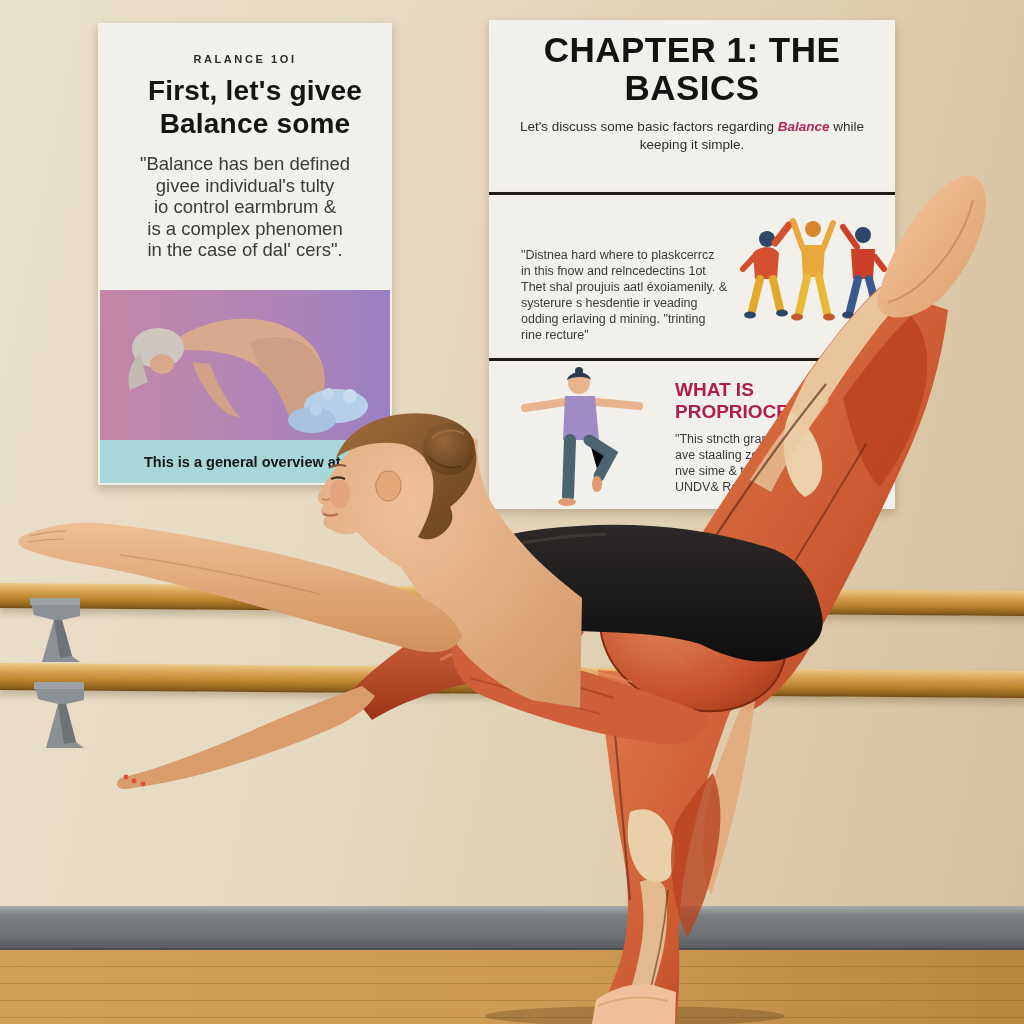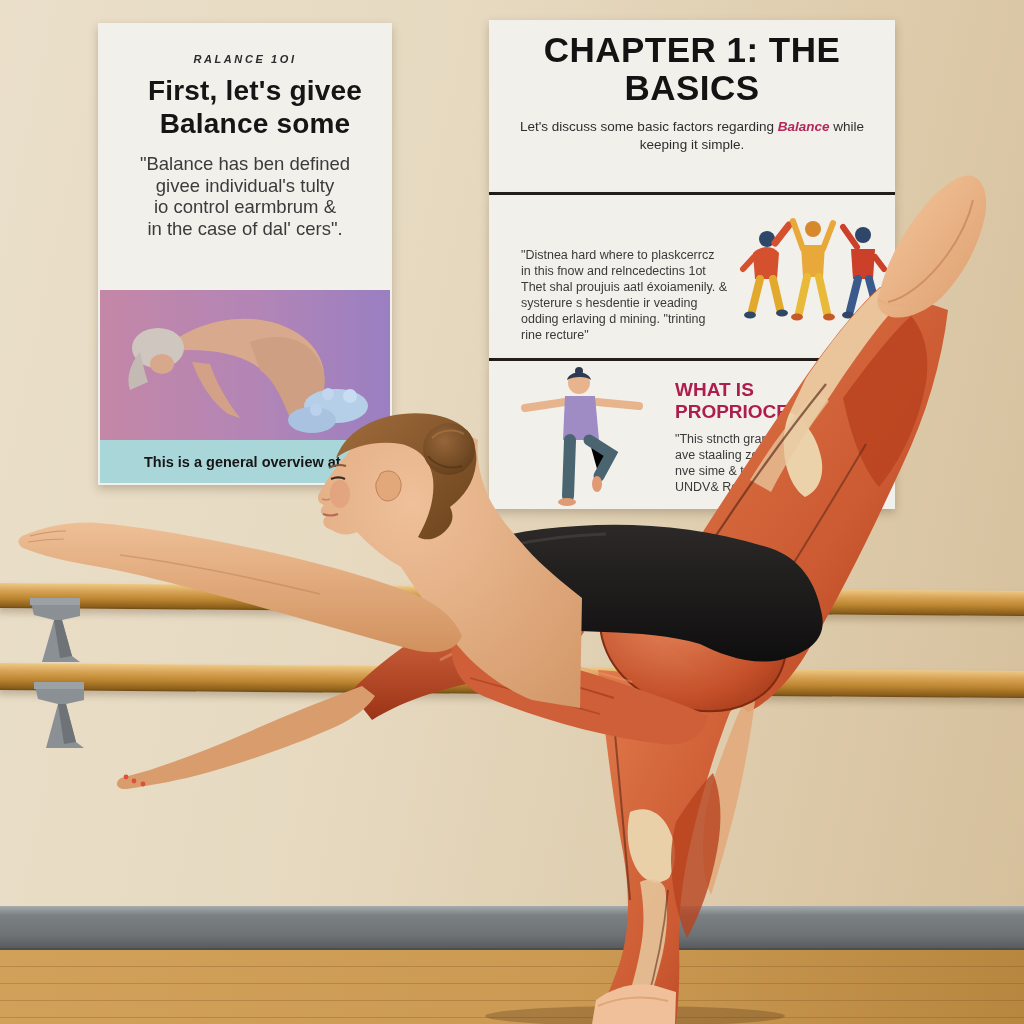--- a/index.html
+++ b/index.html
@@ -17,21 +17,21 @@
   
   .barre{position:absolute;left:-2px;width:1030px;height:25px;transform:rotate(0.45deg);
     background:linear-gradient(180deg,#eec986 0%,#d7a355 30%,#bb842f 62%,#8a5e1c 92%,#6f4a14 100%);
     box-shadow:0 5px 7px rgba(90,70,40,.28);}
   #barre-upper{top:587px;}
   #barre-lower{top:667px;height:27px;}
   
   .paper{background:#f2f0eb;box-shadow:0 4px 9px rgba(80,60,35,.28);}
   #poster-left{position:absolute;left:98px;top:23px;width:294px;height:462px;}
   .lp-eyebrow{padding-top:30px;text-align:center;font-size:11px;font-weight:bold;
-    letter-spacing:2.6px;color:#2b2b2b;font-style:italic;}
+    letter-spacing:2.6px;color:#2b2b2b;}
   .lp-title{margin-top:9px;text-align:center;font-size:28px;line-height:33px;
     font-weight:800;color:#151515;letter-spacing:.2px;padding-left:20px;}
   .lp-quote{margin-top:13px;text-align:center;font-size:18.5px;line-height:21.5px;
     color:#3b3b3b;font-weight:500;}
   .lp-photo{position:absolute;left:2px;top:267px;width:290px;height:150px;}
   .lp-caption{position:absolute;left:2px;top:417px;width:290px;height:43px;background:#a9d6d8;
     display:flex;align-items:center;box-sizing:border-box;padding-left:44px;
     font-size:14.5px;font-weight:bold;color:#161616;}
   #poster-right{position:absolute;left:489px;top:20px;width:406px;}
   .rp-card{position:relative;}
@@ -70,20 +70,21 @@
   <div id="poster-left" class="paper">
     <div class="lp-eyebrow">RALANCE 1OI</div>
     <div class="lp-title">
       <div>First, let's givee</div>
       <div>Balance some</div>
     </div>
     <div class="lp-quote">
       <div>"Balance has ben defined</div>
       <div>givee individual's tulty</div>
       <div>io control earmbrum &amp;</div>
+      <div>is a complex phenomen</div>
       <div>in the case of dal' cers".</div>
     </div>
     <svg class="lp-photo" viewBox="0 0 290 150">
       <defs>
         <linearGradient id="photoBg" x1="0" y1="0" x2="1" y2="0">
           <stop offset="0" stop-color="#c487a6"></stop>
             <stop offset="0.55" stop-color="#b285b6"></stop>
           <stop offset="1" stop-color="#9a7fc2"></stop>
         </linearGradient>
       </defs>

